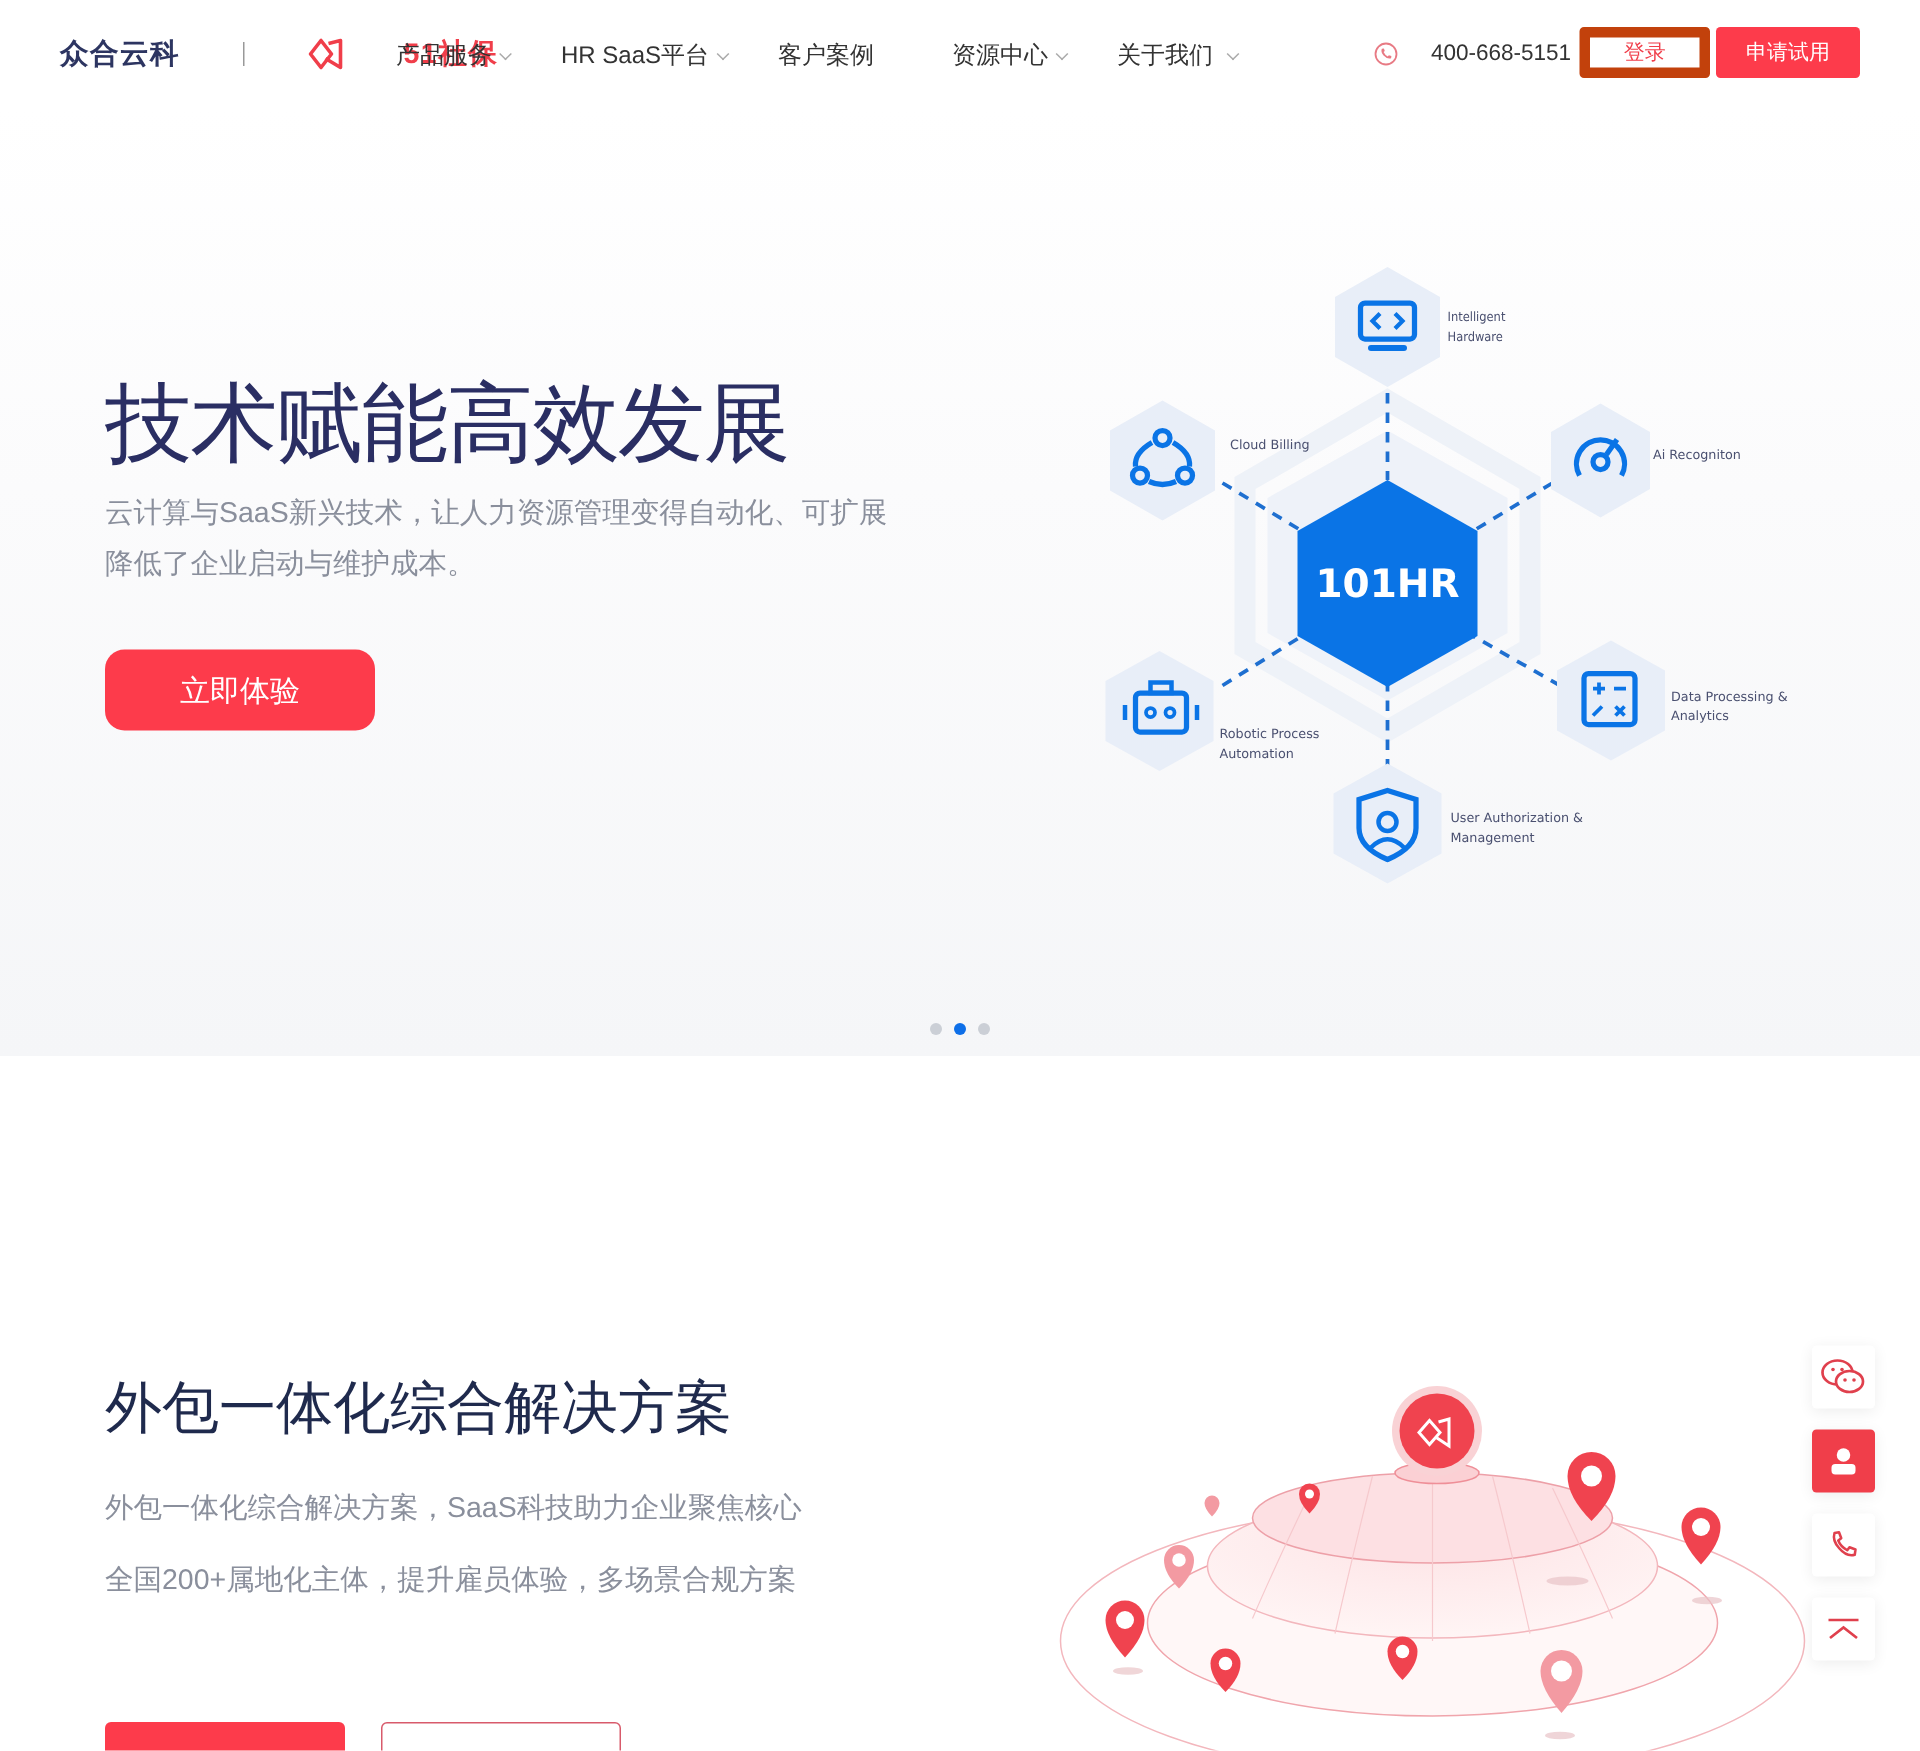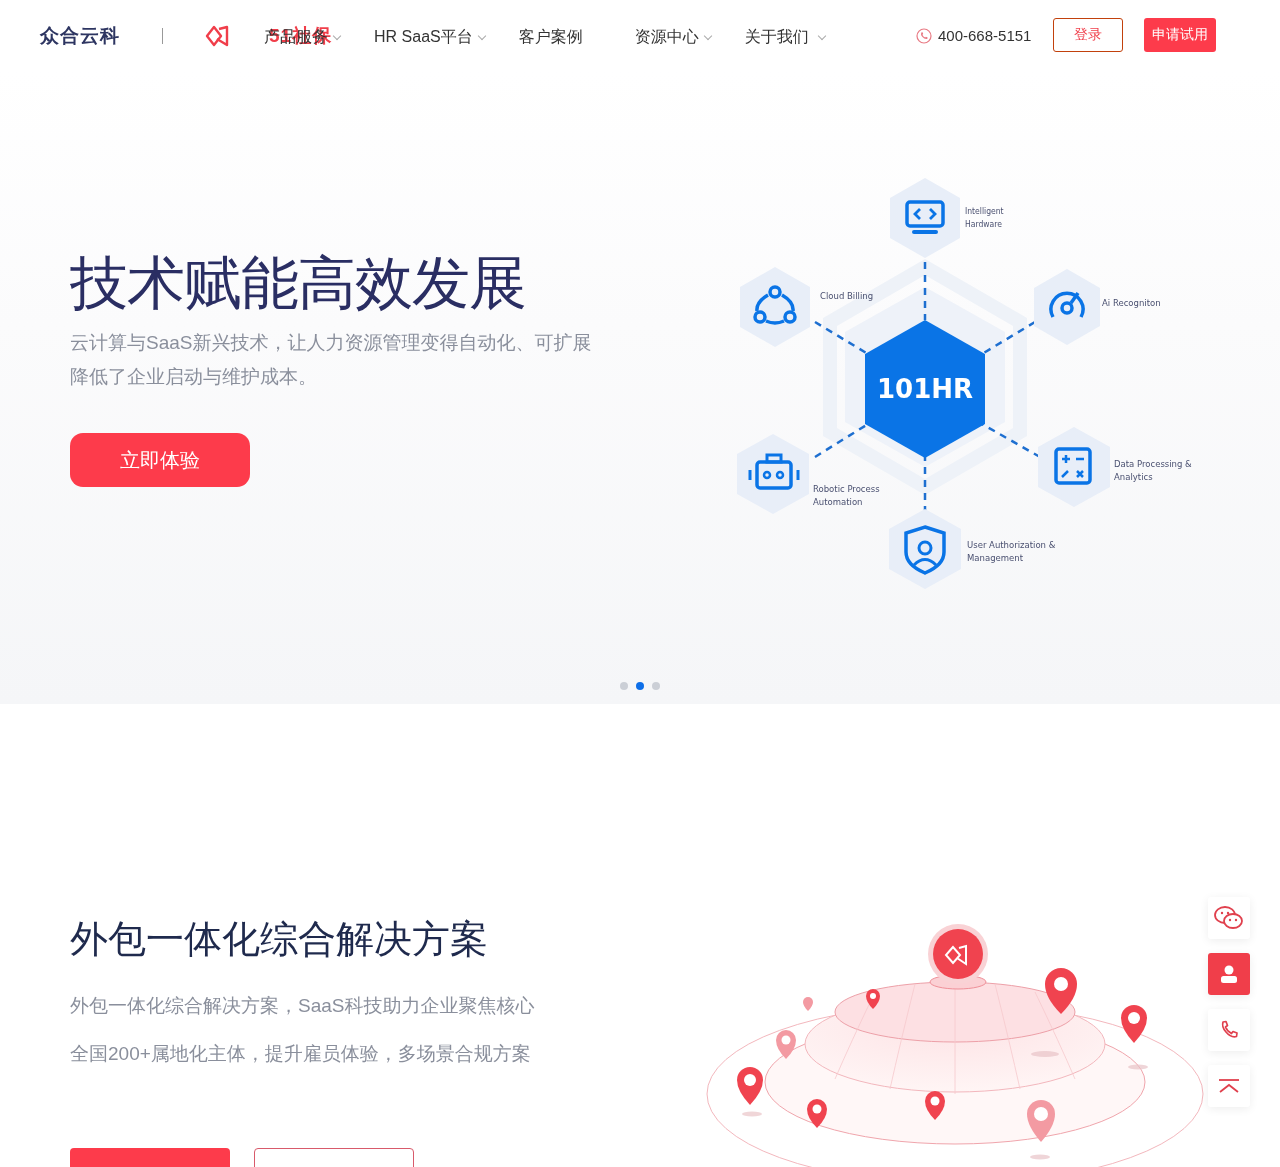--- a/index.html
+++ b/index.html
@@ -11,24 +11,24 @@
   .logo { position: absolute; left: 40px; top: 22px; display: flex; align-items: center; height: 28px; gap: 32px; }
   .logo-zh { font-size: 19px; font-weight: bold; color: #2d3561; letter-spacing: 1px; }
   .logo-sep { width: 1px; height: 16px; background: #999; margin: 0 10px; }
   .logo-mark { width: 26px; height: 22px; margin-right: 6px; }
   .logo-51 { font-size: 19px; font-weight: bold; color: #f03e4a; letter-spacing: 1px; }
 
   .nav { position: absolute; left: 264px; top: 26px; display: flex; height: 22px; align-items: center; }
   .nav-item { font-size: 16px; color: #333; display: flex; align-items: center; cursor: pointer; white-space: nowrap; }
   .nav-item .chev { display: inline-block; width: 6px; height: 6px; border-right: 1px solid #aaa; border-bottom: 1px solid #aaa; transform: rotate(45deg); margin-left: 6px; margin-top: -2px; }
 
-  .phone { position: absolute; left: 916px; top: 27px; display: flex; align-items: center; font-size: 15px; color: #333; }
+  .phone { position: absolute; left: 916px; top: 27px; display: flex; align-items: center; font-size: 15px; color: #333; gap: 16px; }
   .phone svg { margin-right: 6px; }
-  .btn-login { position: absolute; left: 1053px; top: 18px; width: 70px; height: 34px; border: 1px solid #c2410c; border-radius: 3px; color: #f03e4a; font-size: 14px; display: flex; align-items: center; justify-content: center; background: #fff; cursor: pointer; }
-  .btn-trial { position: absolute; left: 1144px; top: 18px; width: 72px; height: 34px; background: #fd3b4b; border-radius: 3px; color: #fff; font-size: 14px; display: flex; align-items: center; justify-content: center; cursor: pointer; }
+  .btn-login { position: absolute; left: 1053px; top: 18px; width: 87px; height: 34px; border: 7px solid #c2410c; border-radius: 3px; color: #f03e4a; font-size: 14px; display: flex; align-items: center; justify-content: center; background: #fff; cursor: pointer; }
+  .btn-trial { position: absolute; left: 1144px; top: 18px; width: 96px; height: 34px; background: #fd3b4b; border-radius: 3px; color: #fff; font-size: 14px; display: flex; align-items: center; justify-content: center; cursor: pointer; }
 
   
   .hero { position: absolute; top: 72px; left: 0; width: 1280px; height: 632px; background: linear-gradient(to bottom, #ffffff 0%, #fbfbfc 40%, #f5f6f8 100%); }
   .hero-title { position: absolute; left: 70px; top: 176px; font-size: 58px; color: #2a2e63; font-weight: normal; letter-spacing: -1px; line-height: 70px; white-space: nowrap; }
   .hero-sub { position: absolute; left: 70px; top: 254px; font-size: 19px; color: #8a8f9c; line-height: 34px; width: 560px; }
   .hero-cta { position: absolute; left: 70px; top: 361px; width: 180px; height: 54px; background: #fd3b4b; color: #fff; font-size: 20px; border-radius: 13px; display: flex; align-items: center; justify-content: center; cursor: pointer; }
   .hero-art { position: absolute; left: 720px; top: 100px; width: 480px; height: 440px; }
   .dots { position: absolute; left: 620px; top: 610px; display: flex; gap: 8px; }
   .dot { width: 8px; height: 8px; border-radius: 50%; background: #cbcfd6; cursor: pointer; }
   .dot.active { background: #0e6fe8; }

